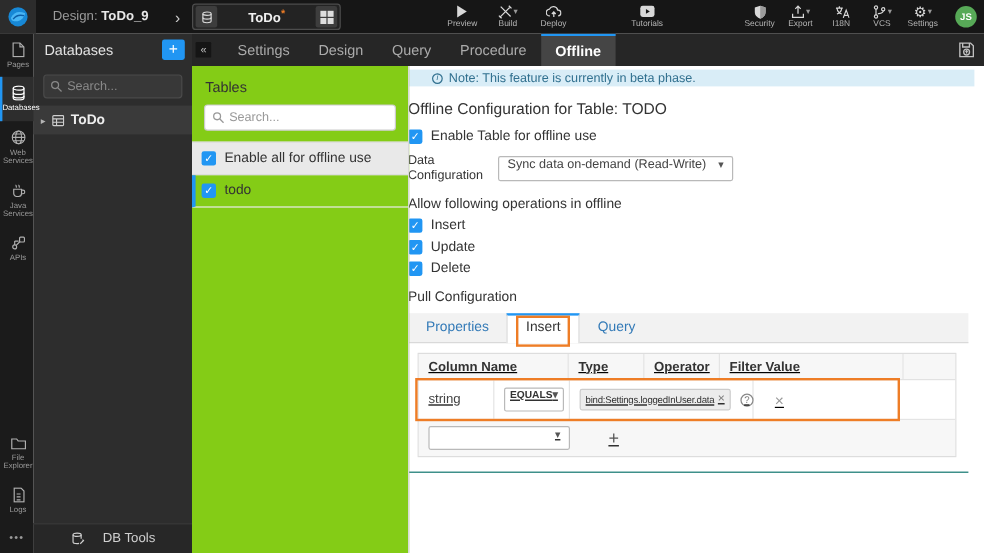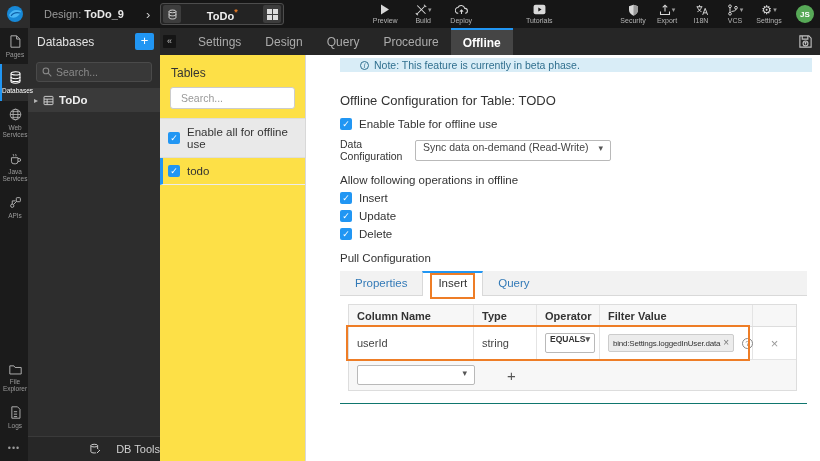--- a/index.html
+++ b/index.html
@@ -62,38 +62,38 @@
     border:1px solid #4a4a4a; border-radius:3px; display:flex; align-items:center;
     padding:0 5px; gap:4px; }
   .db-search input { background:transparent; border:none; outline:none; color:#bbb;
     font-size:10.5px; width:90px; font-family:"Liberation Sans",sans-serif; }
   .db-search input::placeholder { color:#8a8a8a; }
   .db-item { height:24px; background:#3a3a3a; display:flex; align-items:center;
     gap:5px; padding:0 6px; cursor:pointer; }
   .db-item .expander { color:#b5b5b5; font-size:8px; }
   .db-item .db-item-label { color:#eee; font-size:11.5px; font-weight:bold; }
   .db-footer { height:25px; background:#272727; border-top:1px solid #3a3a3a;
-    display:flex; align-items:center; justify-content:flex-end; gap:15px; color:#d0d0d0;
+    display:flex; align-items:center; justify-content:center; gap:15px; color:#d0d0d0;
     font-size:11px; cursor:pointer; }
 
   
   .tabbar { position:absolute; left:160px; top:28px; right:0; height:27px;
     background:#262626; display:flex; align-items:stretch; z-index:6; }
   .collapse-btn { width:13px; height:13px; background:#151515; color:#c0c0c0;
     font-size:9px; line-height:12px; text-align:center; align-self:center;
     margin:0 10px 0 3px; cursor:pointer; border-radius:1px; }
   .ed-tab { padding:0 12px; font-size:12px; color:#ababab; display:flex;
     align-items:center; cursor:pointer; }
   .ed-tab.active { background:#454545; color:#fff; font-weight:bold;
     border-top:2px solid #2196f3; }
   .tabbar-right { margin-left:auto; display:flex; align-items:center; padding-right:7px; }
 
   
-  .tablespanel { position:absolute; left:160px; top:55px; width:146px; bottom:0;
-    background:#fde047; border-right:1px solid #d8d8d8; z-index:3; }
+  .tablespanel { position:absolute; left:160px; top:55px; width:181px; bottom:0;
+    background:#84cc16; border-right:1px solid #d8d8d8; z-index:3; }
   .tables-title { font-size:12px; color:#333; margin:11px 0 7px 11px; }
   .lt-search { margin:0 10px 9px; height:22px; border:1px solid #ccc; border-radius:3px;
     display:flex; align-items:center; padding:0 6px; gap:4px; background:#fff; }
   .lt-search input { border:none; outline:none; font-size:10.5px; color:#555; width:110px;
     font-family:"Liberation Sans",sans-serif; }
   .lt-search input::placeholder { color:#999; }
   .chk-row { display:flex; align-items:center; gap:7px; padding:7px 8px; font-size:11.5px;
     color:#333; cursor:pointer; }
   .enable-all { background:#e9e9e9; border-top:1px solid #ddd; border-bottom:1px solid #ddd; }
   .todo-row { border-left:3px solid #2196f3; border-bottom:1px solid #ececec;
@@ -104,21 +104,21 @@
     cursor:pointer; }
   .cb::after { content:"✓"; }
 
   
   .main { position:absolute; left:325px; top:55px; right:0; bottom:0; background:#fff;
     padding:3px 8px 0 15px; z-index:2; }
   .note-bar { background:#d9edf7; color:#31708f; font-size:10.5px; height:14px;
     display:flex; align-items:center; gap:5px; padding:0 20px; }
   .info-ico { width:9px; height:9px; border:1px solid #31708f; border-radius:50%;
     font-size:7px; line-height:8px; text-align:center; flex:none; font-style:italic; }
-  .main-heading { font-size:13px; color:#333; margin-top:21px; }
+  .main-heading { font-size:13px; color:#333; margin-top:11px; }
   .mchk { display:flex; align-items:center; gap:7px; font-size:11.5px; color:#333;
     margin-top:10px; cursor:pointer; }
   .dc-row { display:flex; align-items:center; margin-top:8px; }
   .dc-label { font-size:10.5px; color:#333; width:75px; flex:none; }
   .sel { border:1px solid #b9b9b9; border-radius:2px; background:#fff; height:21px;
     display:flex; align-items:flex-start; justify-content:space-between; padding:0 7px;
     font-size:10.5px; color:#444; cursor:pointer; }
   .dc-sel { width:196px; }
   .caret::after { content:"▾"; font-size:9px; color:#555; }
   .section-label { font-size:11.5px; color:#333; margin-top:12px; }
@@ -129,21 +129,21 @@
   .pull-panel { margin-top:7px; margin-right:5px; border-bottom:1px solid #0f766e; }
   .pull-tabs { display:flex; background:#f2f2f2; border-bottom:1px solid #d9d9d9;
     height:25px; }
   .pull-tab { padding:0 15px; line-height:25px; font-size:11.5px; color:#337ab7;
     cursor:pointer; }
   .pull-tab.active { background:#fff; color:#333; border-top:2px solid #2196f3;
     border-left:1px solid #d9d9d9; border-right:1px solid #d9d9d9; line-height:21px;
     margin-bottom:-1px; position:relative; }
   .tab-annotation { position:absolute; left:7px; right:7px; top:0; bottom:-3px;
     border:2px solid #ee7d26; pointer-events:none; }
-  .pull-body { padding:8px 0 12px 8px; }
+  .pull-body { padding:8px 0 12px 8px;text-decoration:underline; }
 
   .ftable { width:449px; border:1px solid #ddd; font-size:11px; color:#444; }
   .frow { display:flex; align-items:center; position:relative; }
   .fcell { padding:0 8px; border-right:1px solid #e4e4e4; display:flex;
     align-items:center; height:100%; }
   .fcell:last-child { border-right:none; justify-content:center; }
   .c1 { width:125px; } .c2 { width:63px; } .c3 { width:63px; } .c4 { width:153px; }
   .c5 { width:43px; }
   .fhead { background:#f7f7f7; border-bottom:1px solid #ddd; height:22px;
     font-weight:bold; color:#333; }
@@ -484,21 +484,20 @@
         <div class="frow fhead">
           <div class="fcell c1">Column Name</div>
           <div class="fcell c2">Type</div>
           <div class="fcell c3">Operator</div>
           <div class="fcell c4">Filter Value</div>
           <div class="fcell c5"></div>
         </div>
 
         <div class="frow fdata">
           <span class="row-annotation"></span>
-          <div class="fcell c1">userId</div>
           <div class="fcell c2">string</div>
           <div class="fcell c3">
             <div class="sel op-sel">
               <span>EQUALS</span>
               <span class="caret"></span>
             </div>
           </div>
           <div class="fcell c4">
             <span class="chip">
               <span>bind:Settings.loggedInUser.data</span>

